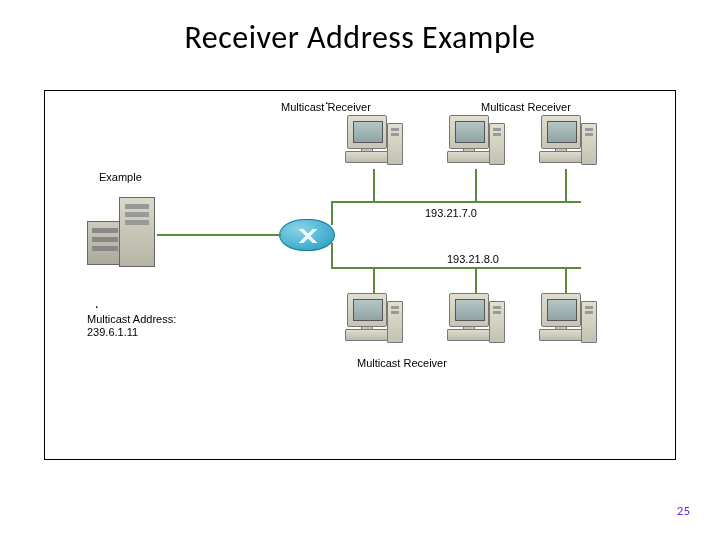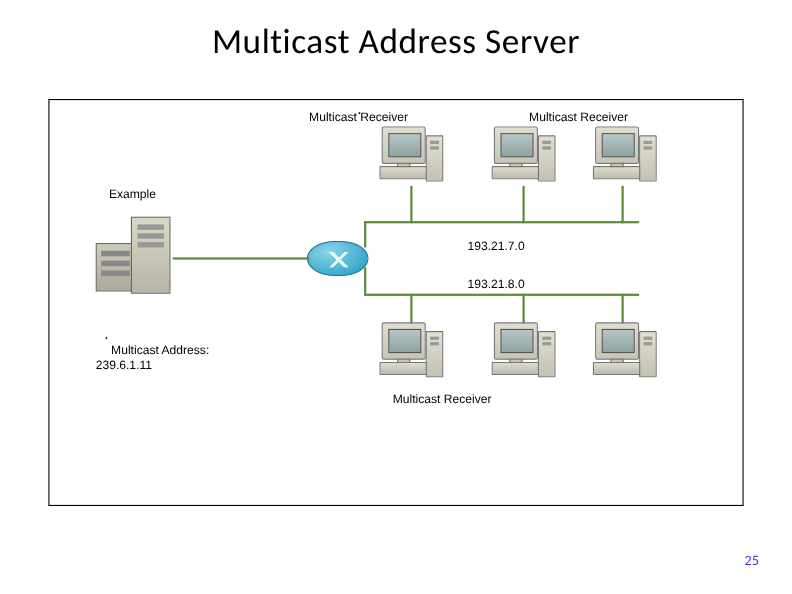--- a/index.html
+++ b/index.html
@@ -183,32 +183,32 @@
   }
   .dot {
     position: absolute;
     font-size: 14px;
     color: #000;
   }
 </style>
 </head>
 <body>
 
-<div class="title">Multicast Address Server</div>
+<div class="title">Receiver Address Example</div>
 
 <div class="diagram-frame">
 
   <div class="label" style="left:54px; top:80px;">Example</div>
   <div class="server" style="left:42px; top:100px;">
     <div class="server-shelf"></div>
     <div class="server-body"></div>
   </div>
 
   <div class="dot" style="left:50px; top:204px;">.</div>
-  <div class="label" style="left:56px; top:222px;">Multicast Address:</div>
+  <div class="label" style="left:42px; top:222px;">Multicast Address:</div>
   <div class="label" style="left:42px; top:235px;">239.6.1.11</div>
 
   <div class="router" style="left:234px; top:128px;"></div>
 
   <div class="line-h" style="left:112px; top:143px; width:124px;"></div>
 
   <div class="line-h" style="left:286px; top:110px; width:250px;"></div>
 
   <div class="line-v" style="left:286px; top:110px; height:24px;"></div>
 
@@ -217,22 +217,22 @@
   <div class="line-v" style="left:520px; top:78px; height:34px;"></div>
 
   <div class="line-h" style="left:286px; top:176px; width:250px;"></div>
 
   <div class="line-v" style="left:286px; top:152px; height:26px;"></div>
 
   <div class="line-v" style="left:328px; top:176px; height:28px;"></div>
   <div class="line-v" style="left:430px; top:176px; height:28px;"></div>
   <div class="line-v" style="left:520px; top:176px; height:28px;"></div>
 
-  <div class="label" style="left:380px; top:116px;margin-top:11px;">193.21.7.0</div>
-  <div class="label" style="left:380px; top:162px;">193.21.8.0</div>
+  <div class="label" style="left:380px; top:116px;">193.21.7.0</div>
+  <div class="label" style="left:402px; top:162px;">193.21.8.0</div>
 
   <div class="dot" style="left:280px; top:0px;">.</div>
   <div class="computer" style="left:296px; top:24px;">
     <div class="foot"></div>
       <div class="base"></div>
       <div class="monitor"></div>
       <div class="tower"></div>
   </div>
   <div class="label" style="left:236px; top:10px;">Multicast Receiver</div>
 

